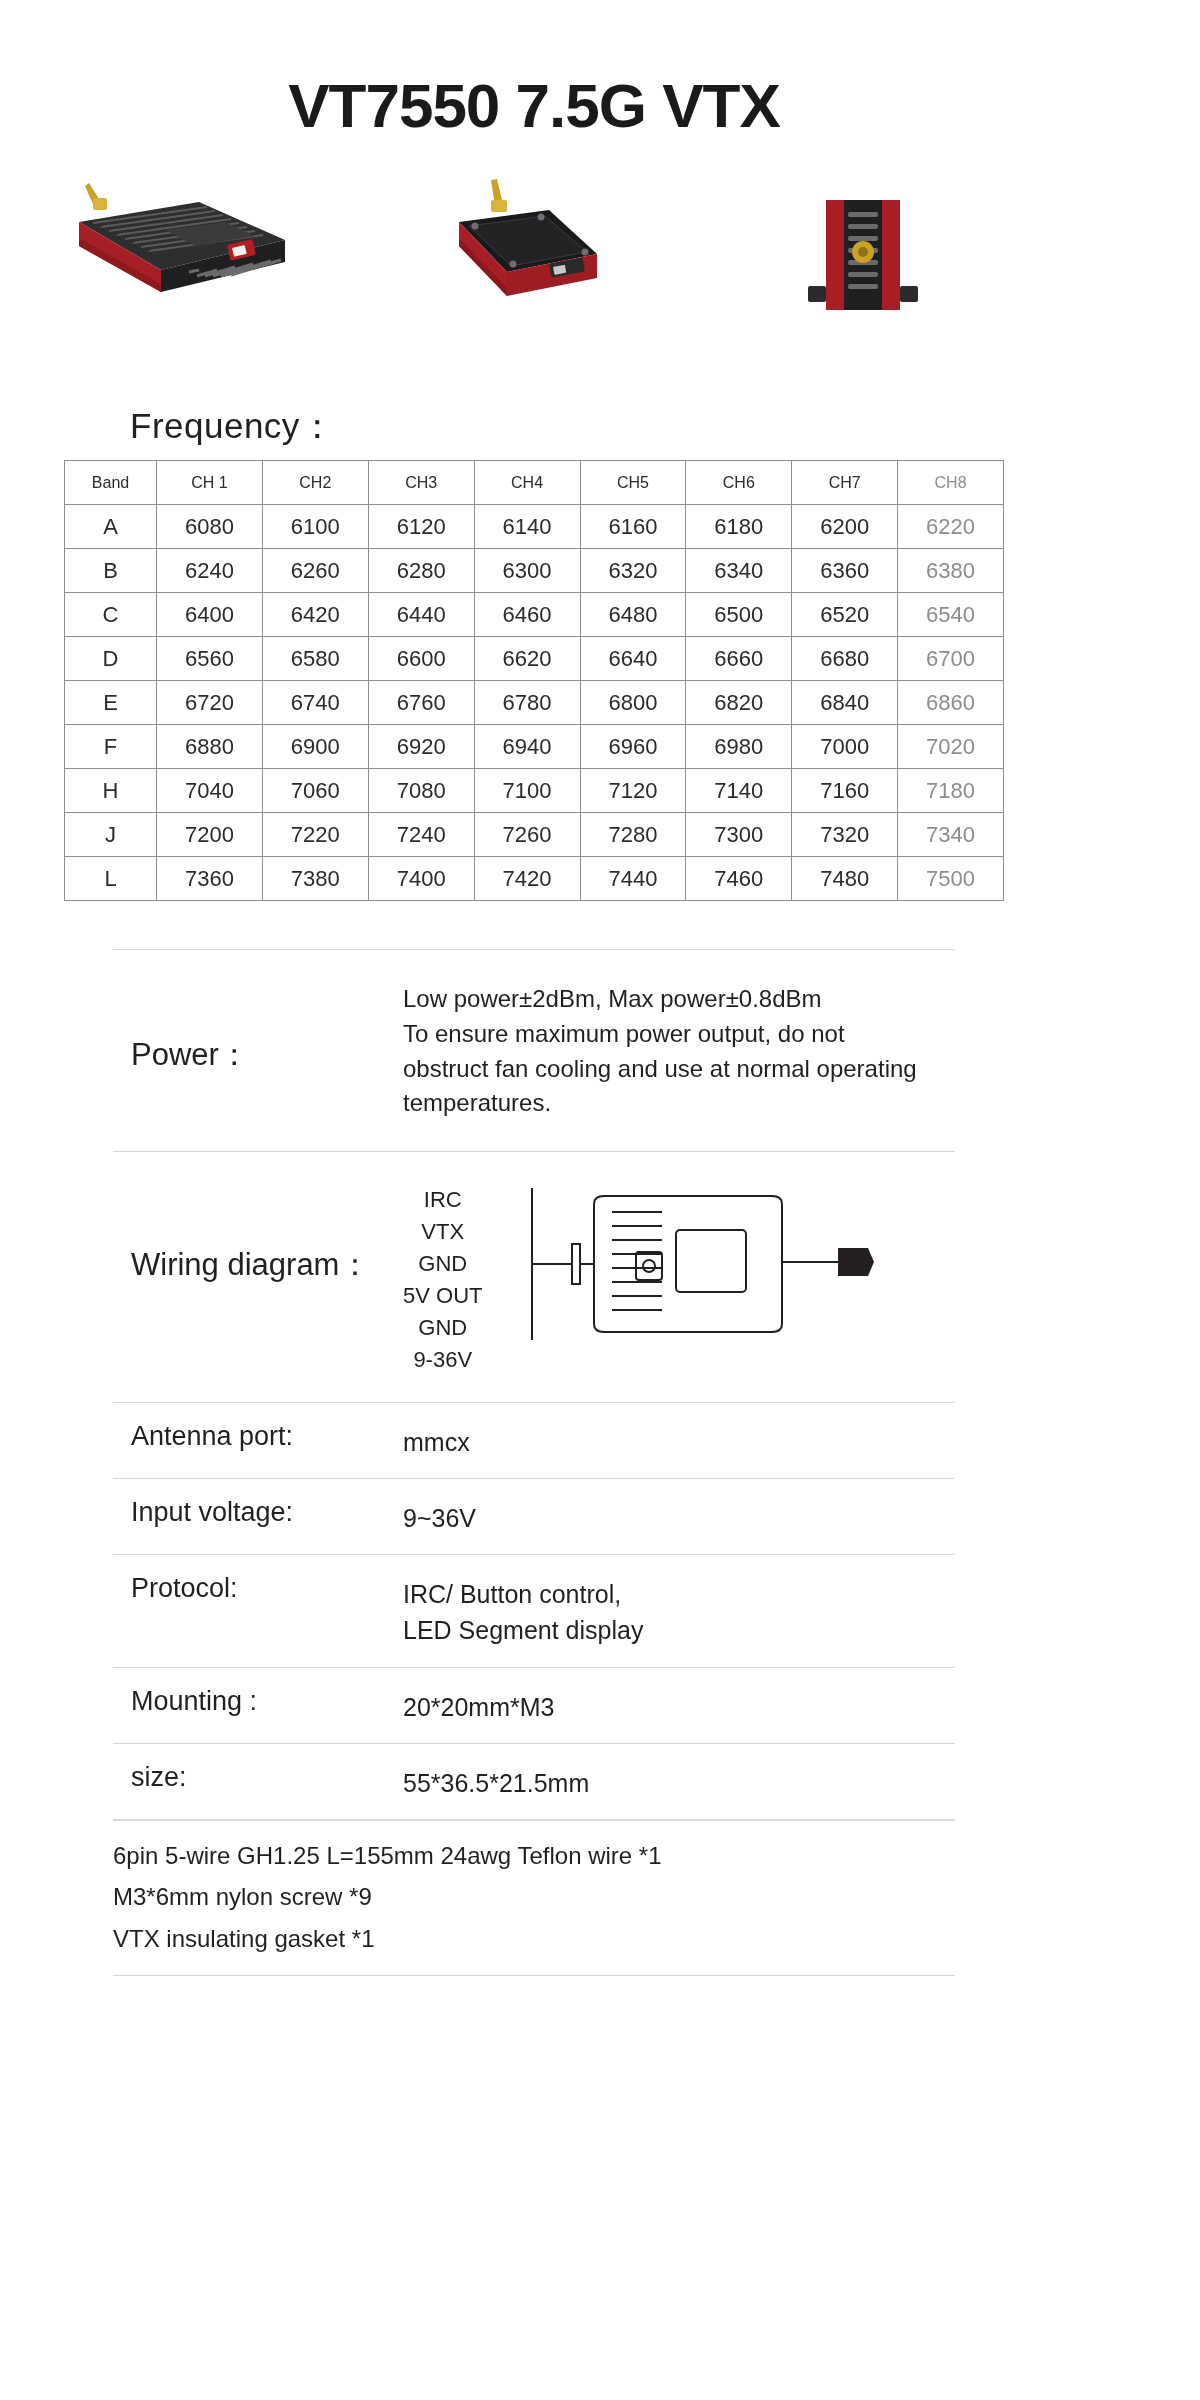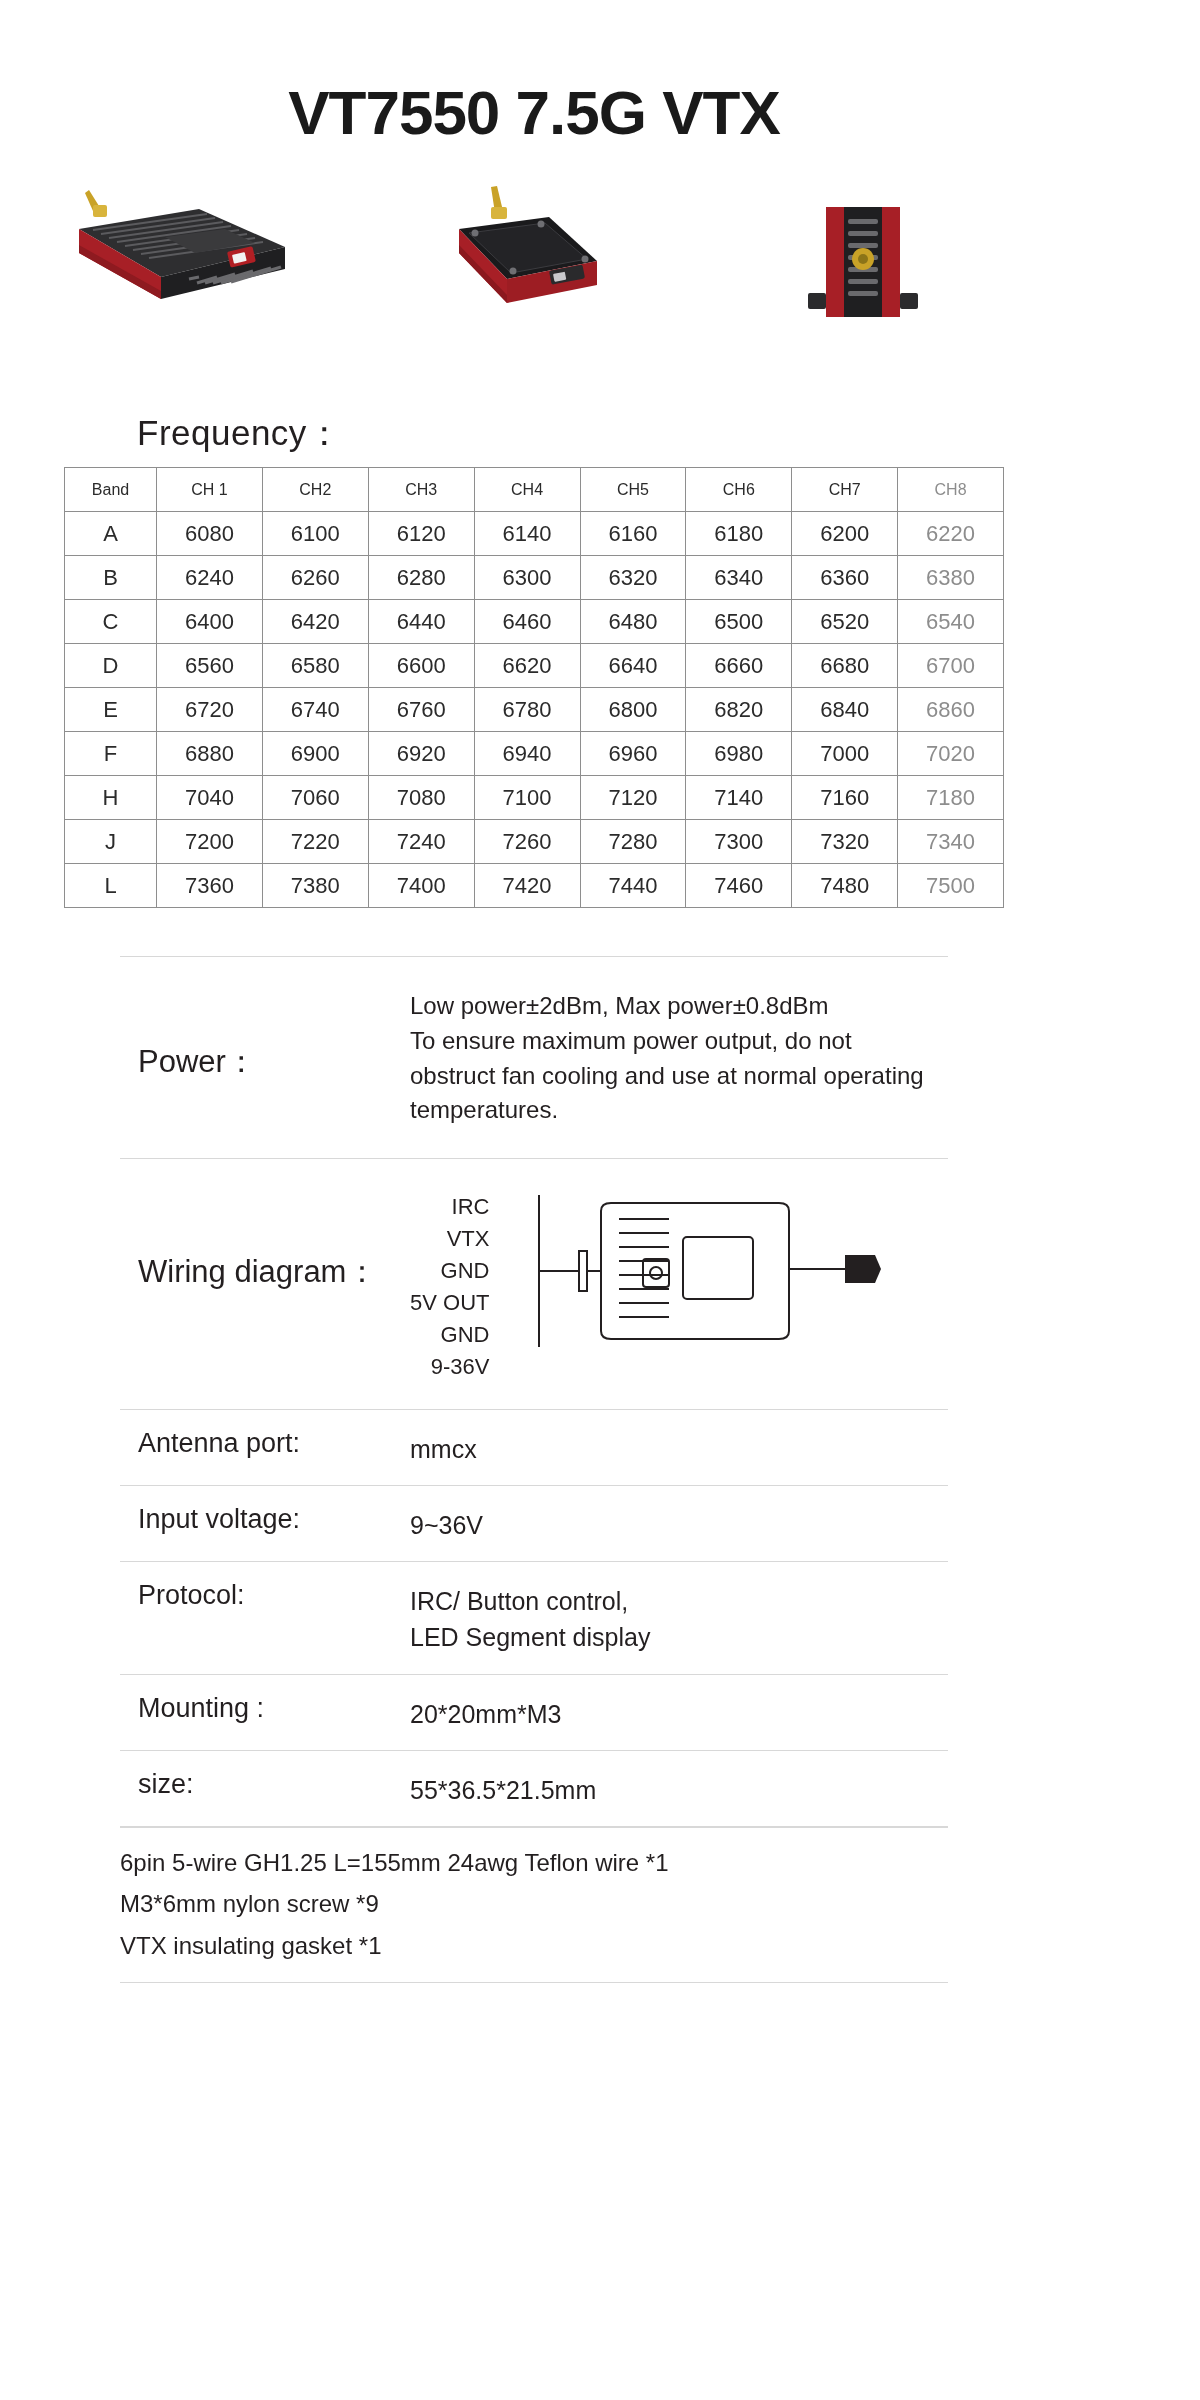--- a/index.html
+++ b/index.html
@@ -5,21 +5,21 @@
   * { box-sizing: border-box; }
   html, body { margin: 0; padding: 0; }
   body {
     width: 1200px;
     min-height: 2400px;
     background: #ffffff;
     font-family: "Liberation Sans", sans-serif;
     color: #231f20;
     position: relative;
   }
-  .page { width: 1068px; padding: 15px; }
+  .page { width: 1068px; padding: 8px; }
 
   
   .title {
     text-align: center;
     font-size: 62px;
     font-weight: bold;
     letter-spacing: -1px;
     padding-top: 62px;
     padding-bottom: 10px;
     color: #1a1a1a;
@@ -97,21 +97,21 @@
   .power-block .spec-key { padding-top: 52px; }
   .power-block .spec-val { max-width: 520px; }
 
   
   .wiring-block { padding-top: 30px; padding-bottom: 26px; }
   .wiring-block .spec-key { padding-top: 62px; }
   .wire-wrap { display: flex; align-items: flex-start; }
   .wire-labels {
     font-size: 22px;
     line-height: 1.45;
-    text-align: right;
+    text-align: center;
     padding-top: 2px;
     padding-right: 4px;
     color: #231f20;
   }
 
   
   .plain-row { padding-top: 18px; padding-bottom: 18px; }
   .plain-row .spec-key { font-size: 27px; }
   .plain-row .spec-val { font-size: 25px; padding-top: 3px; }
 

